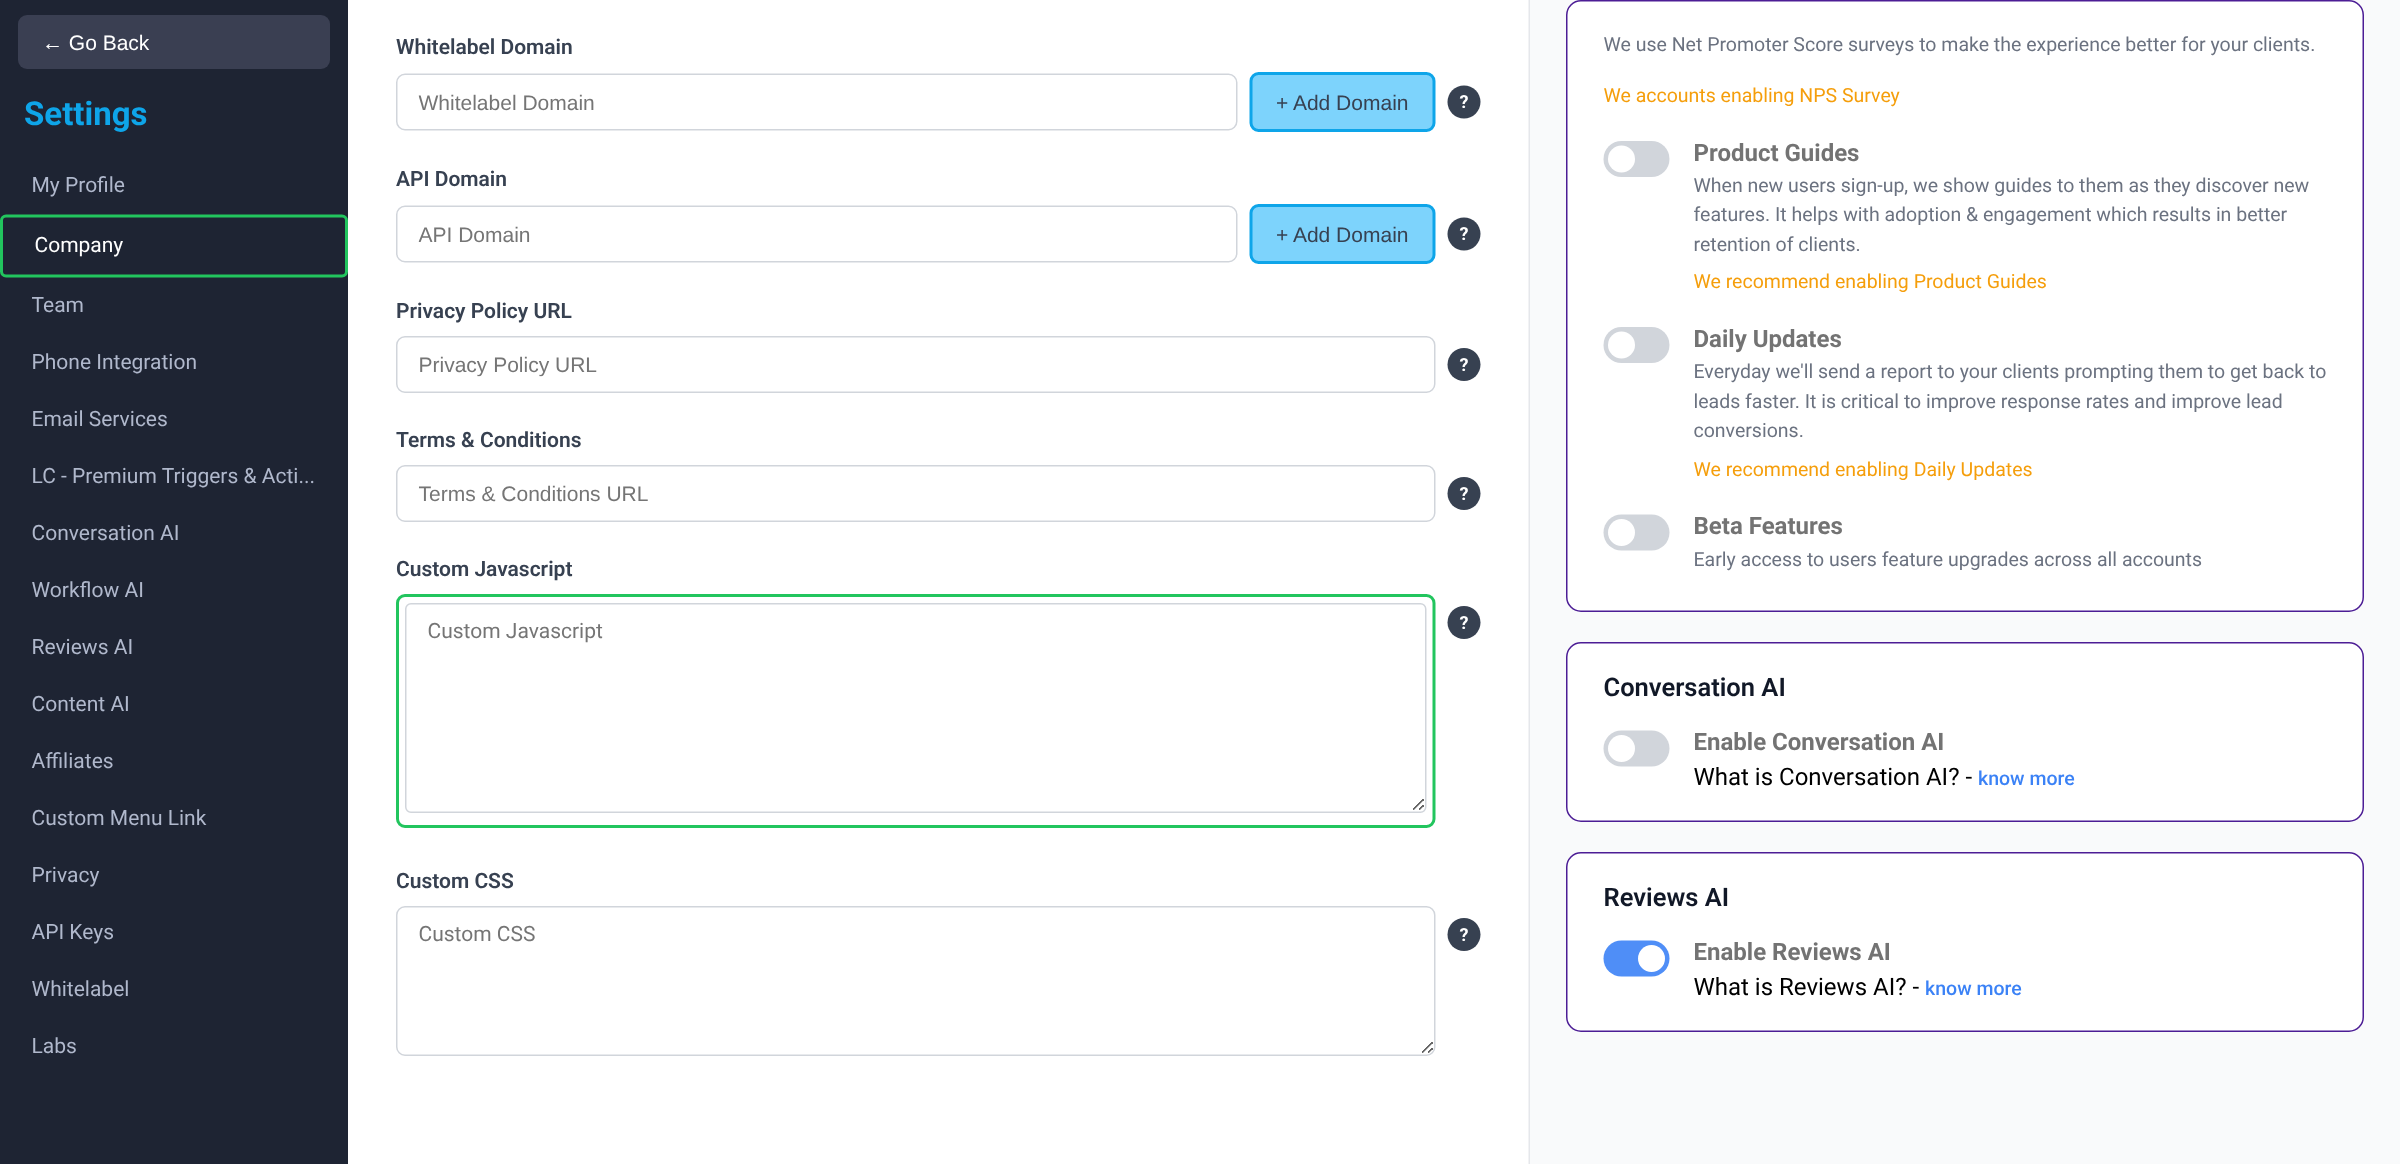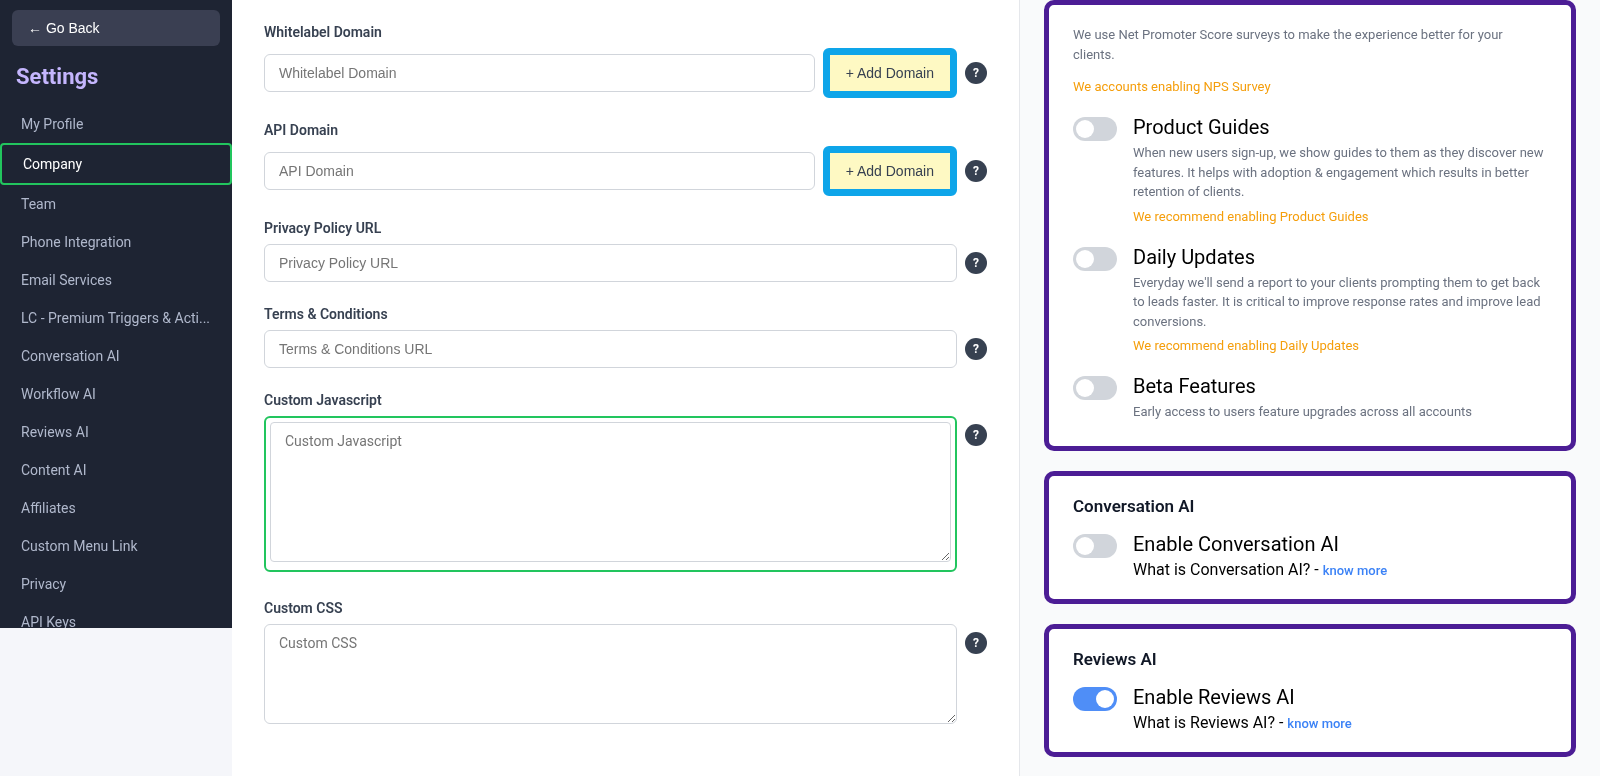--- a/index.html
+++ b/index.html
@@ -6,41 +6,41 @@
     body { font-family: -apple-system, BlinkMacSystemFont, 'Segoe UI', Roboto, sans-serif; display: flex; height: 776px; overflow: hidden; background: #f5f6fa; }
 
     
     .sidebar {
       width: 232px;
       min-width: 232px;
       background: #1e2433;
       color: #fff;
       display: flex;
       flex-direction: column;
-      height: 628px;
+      height: 776px;
       overflow-y: auto;
     }
     .go-back-btn {
       background: #3a3f52;
       border: none;
       color: #fff;
       padding: 10px 16px;
       cursor: pointer;
       font-size: 14px;
       text-align: left;
       display: flex;
       align-items: center;
       gap: 6px;
       margin: 10px 12px;
       border-radius: 6px;
     }
     .sidebar-title {
       font-size: 22px;
       font-weight: 700;
-      color: #c4b5fd;
+      color: #0ea5e9;
       padding: 8px 16px 16px;
     }
     .sidebar-item {
       padding: 11px 21px;
       font-size: 14px;
       color: #b0b8cc;
       cursor: pointer;
       transition: background 0.15s;
       border-radius: 0;
     }
@@ -86,26 +86,26 @@
       padding: 10px 14px;
       font-size: 14px;
       color: #9ca3af;
       background: #fff;
       outline: none;
     }
     .add-domain-btn {
       display: flex;
       align-items: center;
       gap: 4px;
-      border: 7px solid #0ea5e9;
+      border: 2px solid #0ea5e9;
       border-radius: 6px;
       padding: 10px 16px;
       font-size: 14px;
       color: #374151;
-      background: #fef9c3;
+      background: #7dd3fc;
       cursor: pointer;
       white-space: nowrap;
     }
     .help-icon {
       width: 22px;
       height: 22px;
       border-radius: 50%;
       background: #374151;
       color: #fff;
       font-size: 12px;
@@ -158,21 +158,21 @@
     .right-panel {
       width: 580px;
       min-width: 400px;
       overflow-y: auto;
       padding: 0 24px 24px;
       background: #f9fafb;
     }
 
     .card {
       background: #fff;
-      border: 5px solid #4c1d95;
+      border: 1px solid #4c1d95;
       border-radius: 10px;
       padding: 20px 24px;
       margin-bottom: 20px;
     }
     .card-title {
       font-size: 17px;
       font-weight: 600;
       color: #111827;
       margin-bottom: 16px;
     }
@@ -208,23 +208,23 @@
       left: 3px;
       top: 3px;
       background: #fff;
       border-radius: 50%;
       transition: transform 0.2s;
     }
     .toggle.on .toggle-slider { background: #4f8ef7; }
     .toggle.on .toggle-slider::after { transform: translateX(20px); }
 
     .toggle-text h4 {
-      font-size: 20px;
-      font-weight: 400;
-      color: #000000;
+      font-size: 16px;
+      font-weight: 700;
+      color: #737373;
       margin-bottom: 4px;
     }
     .toggle-text p {
       font-size: 13px;
       color: #6b7280;
       line-height: 1.5;
       margin-bottom: 4px;
     }
     .recommend-link {
       font-size: 13px;

